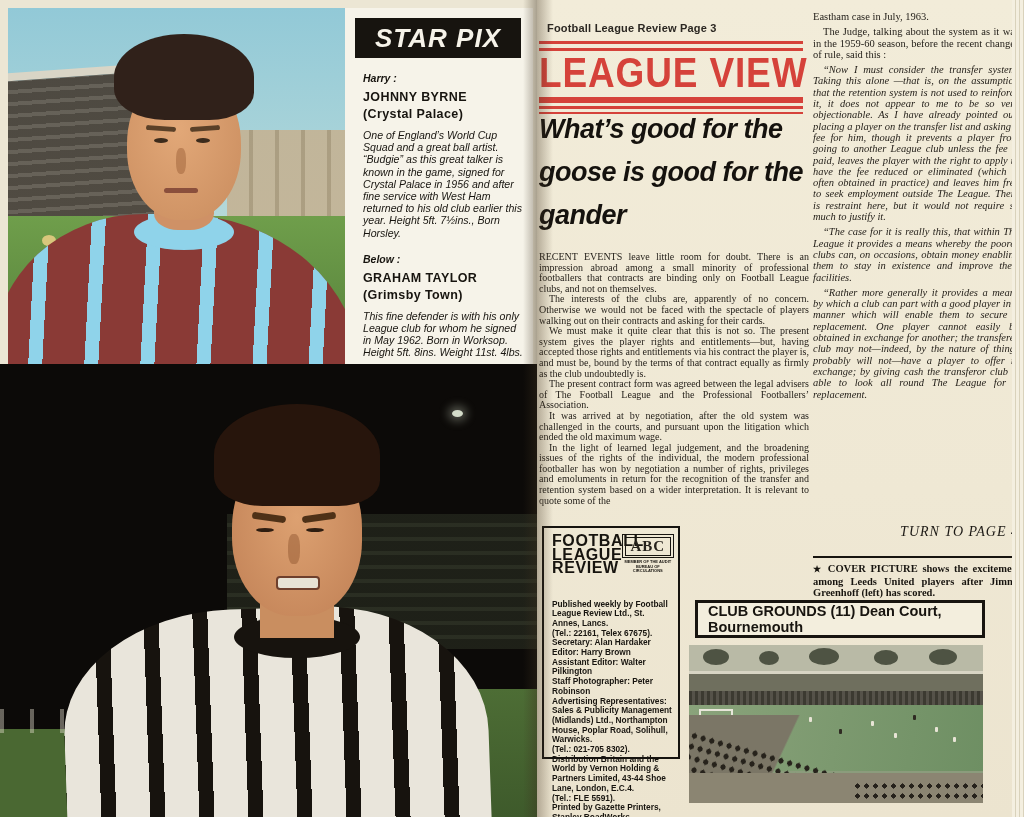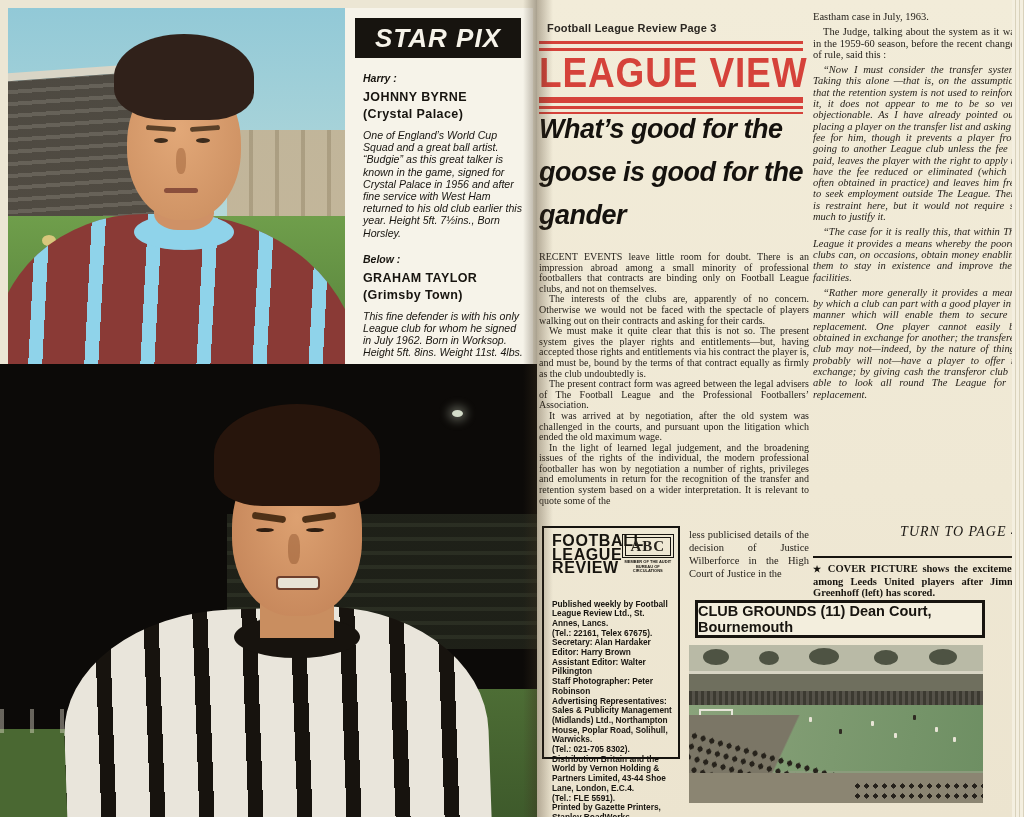--- a/index.html
+++ b/index.html
@@ -106,21 +106,21 @@
   .col2 p.noindent{text-indent:0;}
   .col2 p.q{font-style:italic;}
   .turn{position:absolute;left:276px;top:524px;width:206px;text-align:right;font-style:italic;
       font-size:14px;letter-spacing:1px;color:#1c1915;padding-right:4px;}
   .rule-h{position:absolute;left:276px;top:556px;width:206px;height:2px;background:#17140f;}
   .cover-note{position:absolute;left:276px;top:563px;width:208px;margin:0;font-weight:bold;
       font-size:10.5px;line-height:11.6px;text-align:justify;color:#17140f;}
   .cover-note .star{font-size:9px;}
   .cg-box{position:absolute;left:158px;top:600px;width:290px;height:38px;border:3px solid #17140f;
       box-sizing:border-box;background:#f3eedd;font-family:"Liberation Sans",sans-serif;
-      font-weight:bold;font-size:14.5px;color:#17140f;display:flex;align-items:center;}
+      font-weight:bold;font-size:14.5px;color:#17140f;display:flex;align-items:center;padding-left:10px;}
   .cg-photo{position:absolute;left:152px;top:645px;width:294px;height:158px;overflow:hidden;background:#8b9c7c;}
   .sg-sky{position:absolute;left:0;top:0;width:100%;height:26px;background:#b9baa6;}
   .sg-tree{position:absolute;background:#4e5343;border-radius:50%;}
   .sg-roof{position:absolute;left:0;top:26px;width:100%;height:20px;
       background:linear-gradient(#d8d5c4 0 3px,#6f6f5e 3px 100%);}
   .sg-crowd{position:absolute;left:0;top:46px;width:100%;height:14px;
       background:repeating-linear-gradient(90deg,#3c3a31 0 3px,#555249 3px 6px);}
   .sg-pitch{position:absolute;left:0;top:60px;width:100%;height:66px;
       background:linear-gradient(100deg,#8aa37b,#6e8f63);}
   .sg-goal{position:absolute;left:10px;top:64px;width:30px;height:28px;
@@ -187,21 +187,21 @@
       <div class="sp-banner">
         <span>STAR PIX</span>
       </div>
       <p class="sp-label">Harry :</p>
       <p class="sp-name">JOHNNY BYRNE</p>
       <p class="sp-club">(Crystal Palace)</p>
       <p class="sp-bio">One of England’s World Cup Squad and a great ball artist. “Budgie” as this great talker is known in the game, signed for Crystal Palace in 1956 and after fine service with West Ham returned to his old club earlier this year. Height 5ft. 7½ins., Born Horsley.</p>
       <p class="sp-label">Below :</p>
       <p class="sp-name">GRAHAM TAYLOR</p>
       <p class="sp-club">(Grimsby Town)</p>
-      <p class="sp-bio">This fine defender is with his only League club for whom he signed in July 1962. Born in Worksop. Height 5ft. 8ins. Weight 11st. 4lbs.</p>
+      <p class="sp-bio">This fine defender is with his only League club for whom he signed in May 1962. Born in Worksop. Height 5ft. 8ins. Weight 11st. 4lbs.</p>
     </aside>
   </div>
 
   <div class="right-page">
     <div class="running-head">Football League Review Page 3</div>
 
     <div class="banner">
       <div class="rl t1"></div>
       <div class="rl t2"></div>
       <div class="banner-text">LEAGUE VIEW</div>
@@ -239,21 +239,20 @@
         <div class="mh-line">Assistant Editor: Walter Pilkington</div>
         <div class="mh-line">Staff Photographer: Peter Robinson</div>
         <div class="mh-line">Advertising Representatives: Sales &amp; Publicity Management (Midlands) Ltd., Northampton House, Poplar Road, Solihull, Warwicks.</div>
         <div class="mh-line">(Tel.: 021-705 8302).</div>
         <div class="mh-line">Distribution Britain and the World by Vernon Holding &amp; Partners Limited, 43-44 Shoe Lane, London, E.C.4.</div>
         <div class="mh-line">(Tel.: FLE 5591).</div>
         <div class="mh-line">Printed by Gazette Printers, Stanley RoadWorks, Blackpool.</div>
       </div>
     </div>
 
-    <div class="narrowcol">less publicised details of the decision of Justice Wilberforce in the High Court of Justice in the</div>
 
     <div class="col2">
       <p class="noindent">Eastham case in July, 1963.</p>
       <p>The Judge, talking about the system as it was in the 1959-60 season, before the recent changes of rule, said this :</p>
       <p class="q">“Now I must consider the transfer system. Taking this alone —that is, on the assumption that the retention system is not used to reinforce it, it does not appear to me to be so very objectionable. As I have already pointed out, placing a player on the transfer list and asking a fee for him, though it prevents a player from going to another League club unless the fee is paid, leaves the player with the right to apply to have the fee reduced or eliminated (which is often obtained in practice) and leaves him free to seek employment outside The League. There is restraint here, but it would not require so much to justify it.</p>
       <p class="q">“The case for it is really this, that within The League it provides a means whereby the poorer clubs can, on occasions, obtain money enabling them to stay in existence and improve their facilities.</p>
       <p class="q">“Rather more generally it provides a means by which a club can part with a good player in a manner which will enable them to secure a replacement. One player cannot easily be obtained in exchange for another; the transferee club may not—indeed, by the nature of things probably will not—have a player to offer in exchange; by giving cash the transferor club is able to look all round The League for a replacement.</p>
     </div>
 
     <div class="turn">TURN TO PAGE 4</div>

